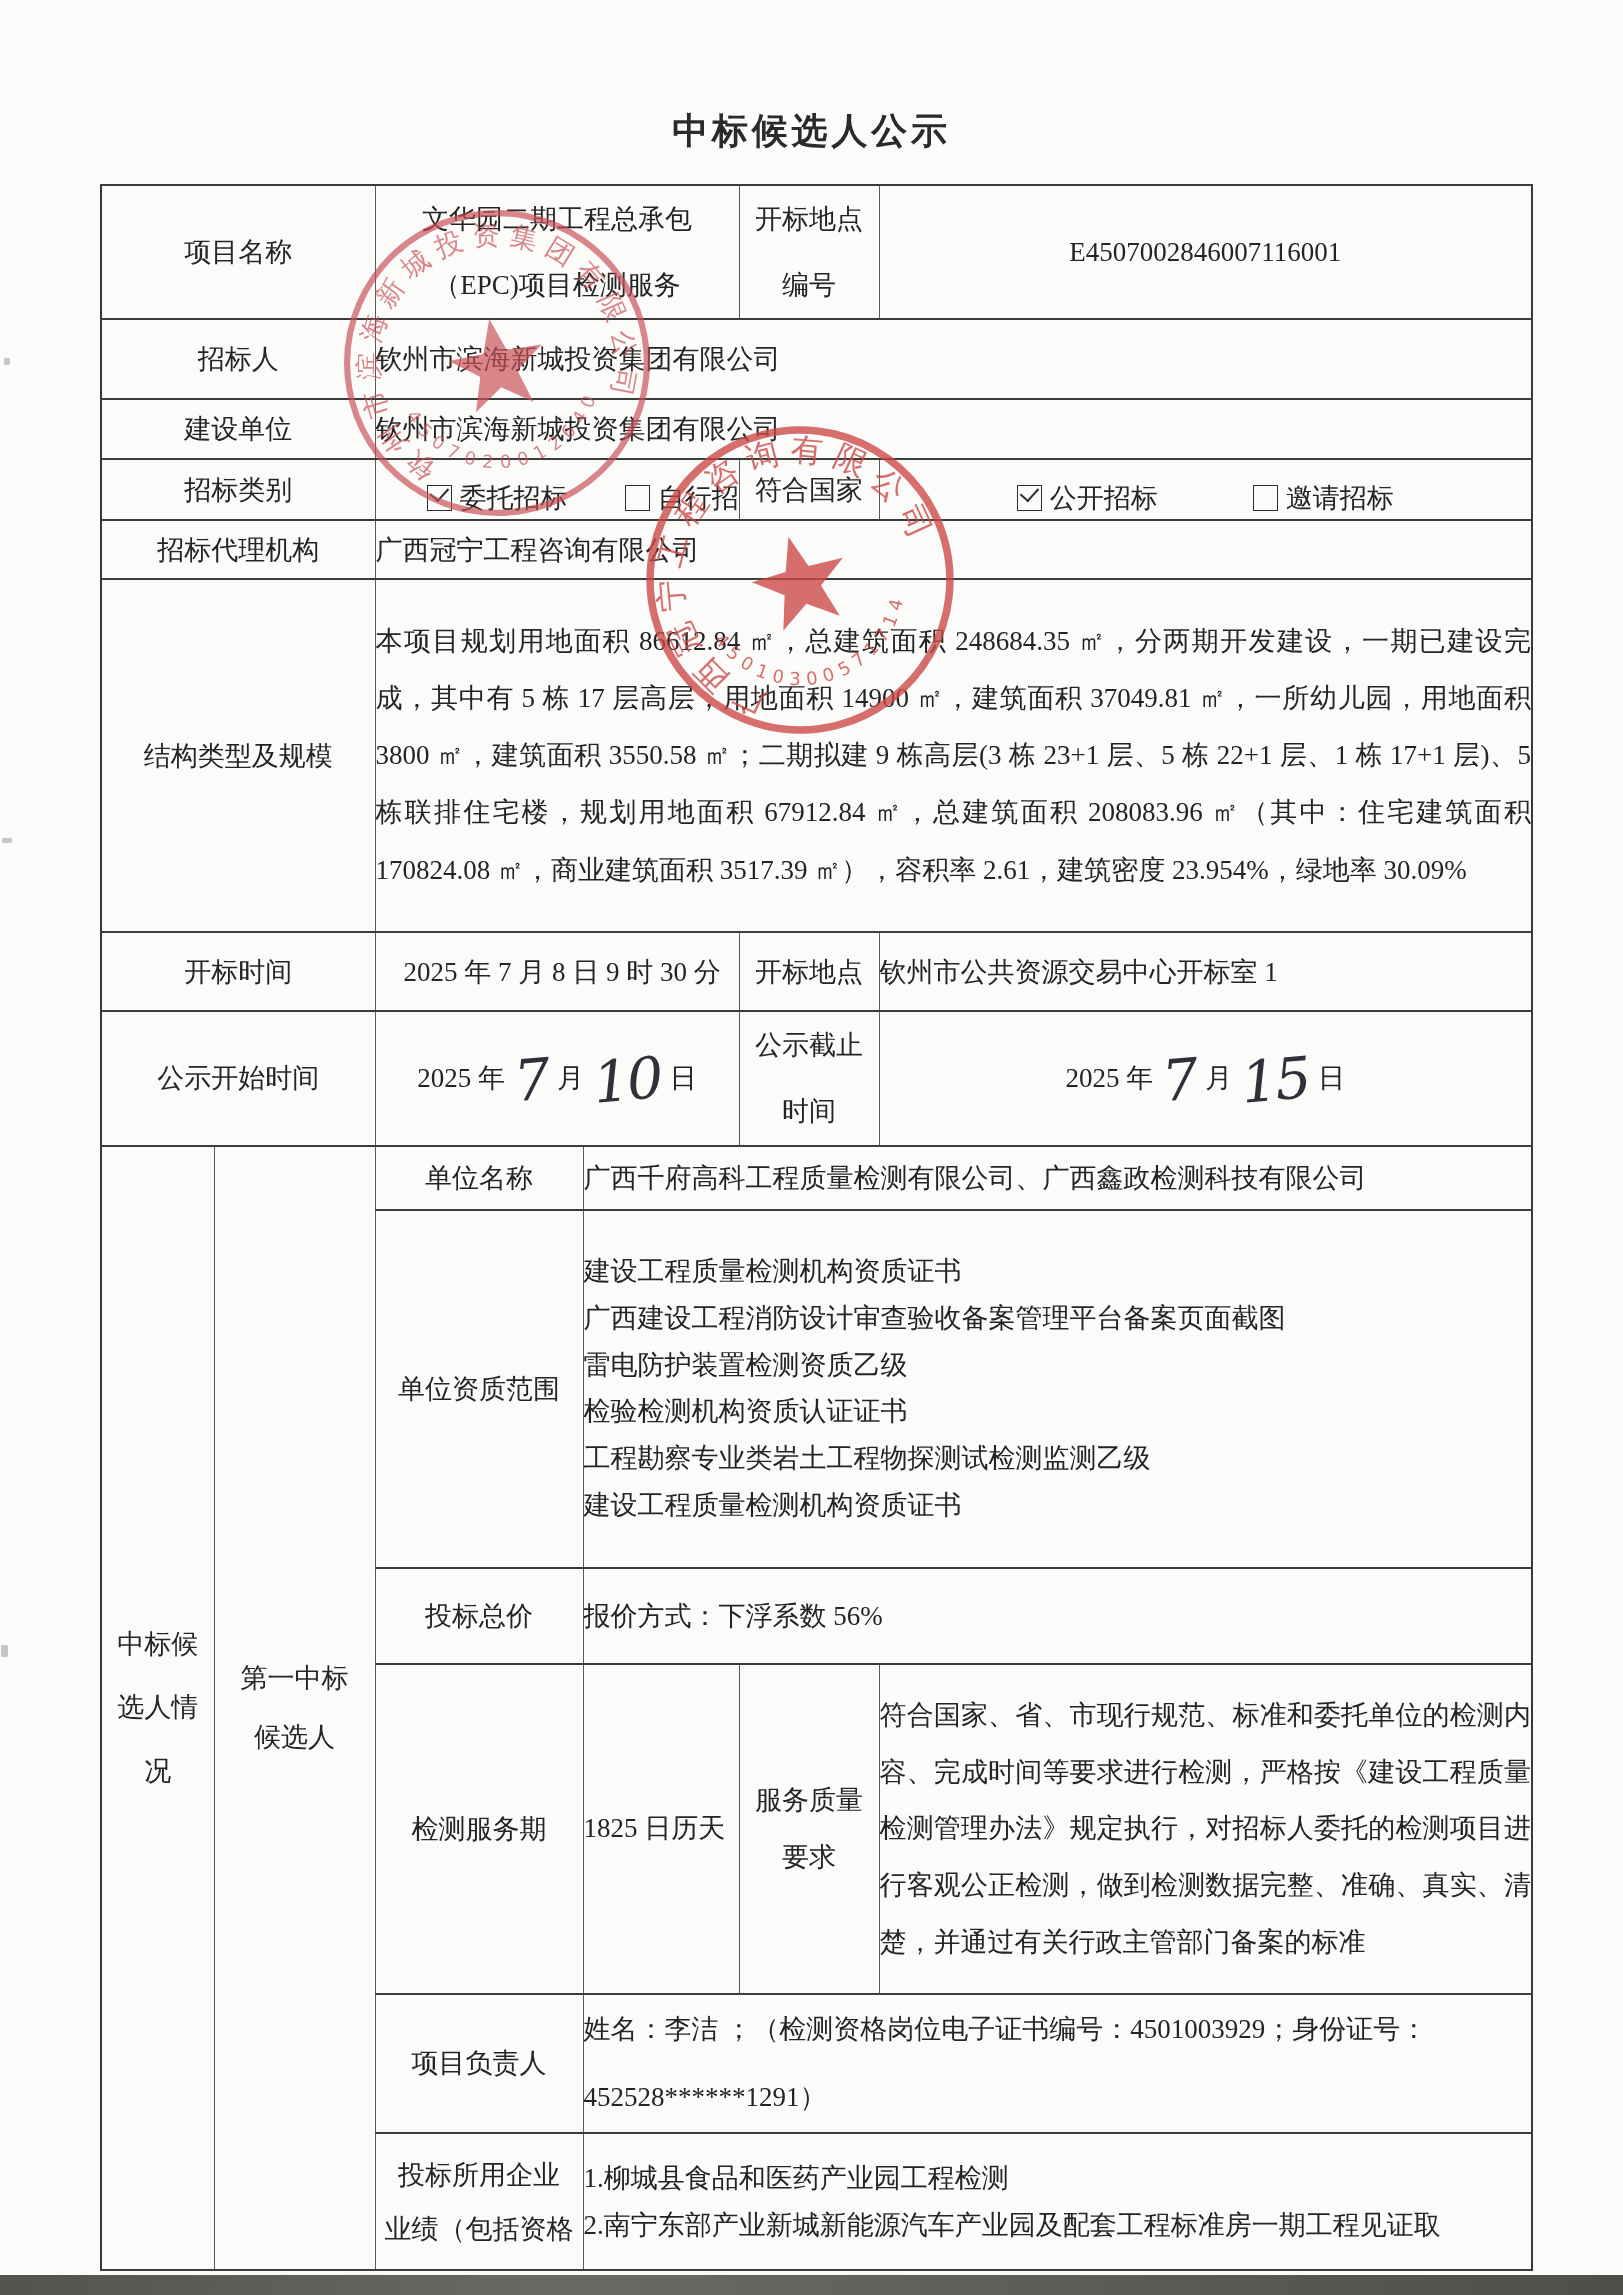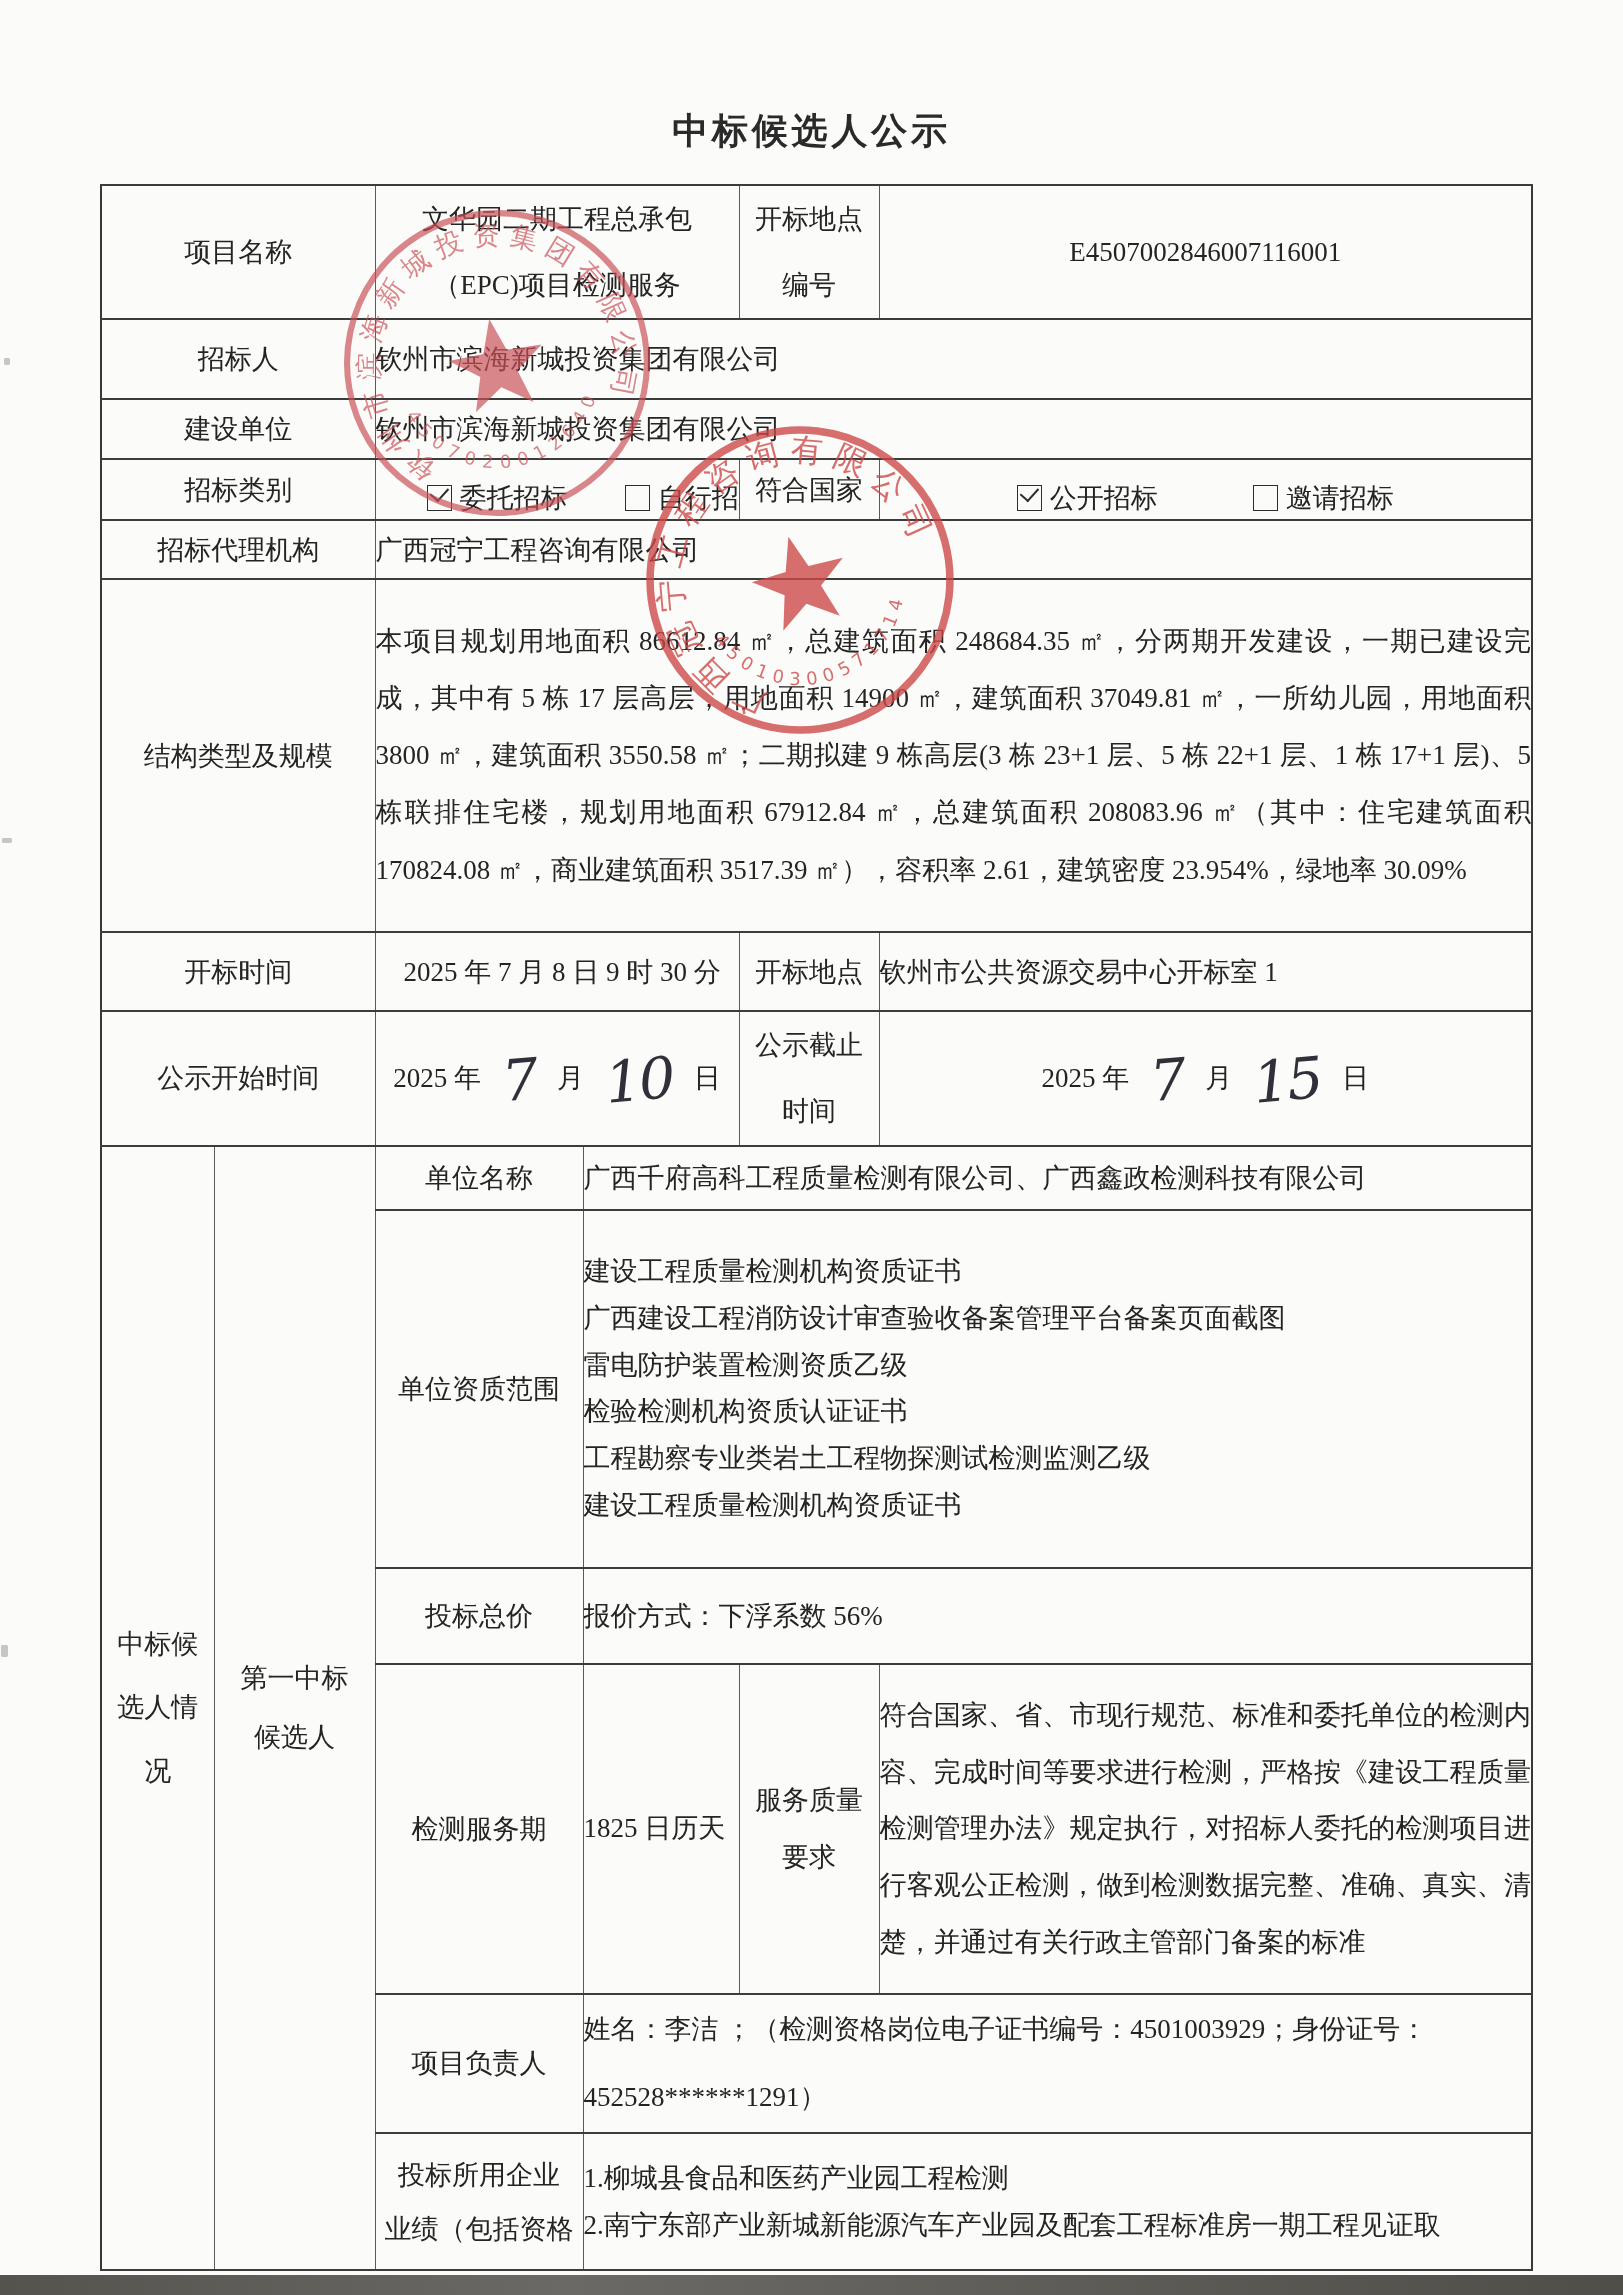--- a/index.html
+++ b/index.html
@@ -61,21 +61,21 @@
   .cb{
     width:23.6px;height:23.6px;flex:none;
     border:1.9px solid #2d2d2d;display:inline-block;position:relative;
     margin-right:7.5px;background:transparent;
   }
   .cb.on::after{
     content:"";position:absolute;left:3.3px;top:1.4px;width:14.6px;height:9px;
     border-left:2.8px solid #2d2d2d;border-bottom:2.8px solid #2d2d2d;
     transform:rotate(-48deg);
   }
-  .dateline{display:flex;align-items:center;justify-content:center;gap:21px;text-align:center;}
+  .dateline{display:flex;align-items:center;justify-content:center;gap:9px;text-align:center;}
   .hw{
     font-family:"DejaVu Serif",serif;font-style:italic;font-weight:400;
     font-size:57px;line-height:.9;color:#30303a;display:inline-block;
     transform:rotate(-5deg) translateY(1.9px);letter-spacing:-2.4px;
   }
   .stamp{position:absolute;pointer-events:none;}
   .stamp.s1{left:332px;top:198px;opacity:.68;transform:rotate(-10deg);}
   .stamp.s2{left:635px;top:415px;opacity:.78;transform:rotate(-15deg);}
   .scan-band{
     position:absolute;left:0;top:2275px;width:100%;height:20px;

